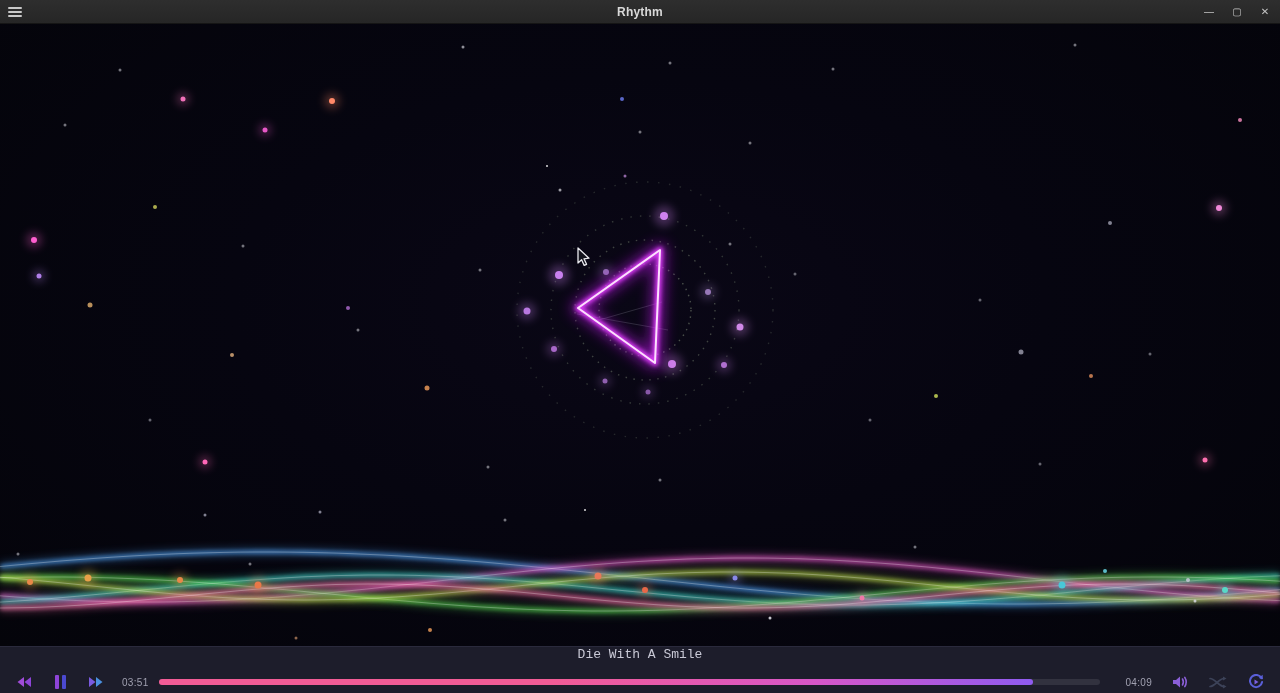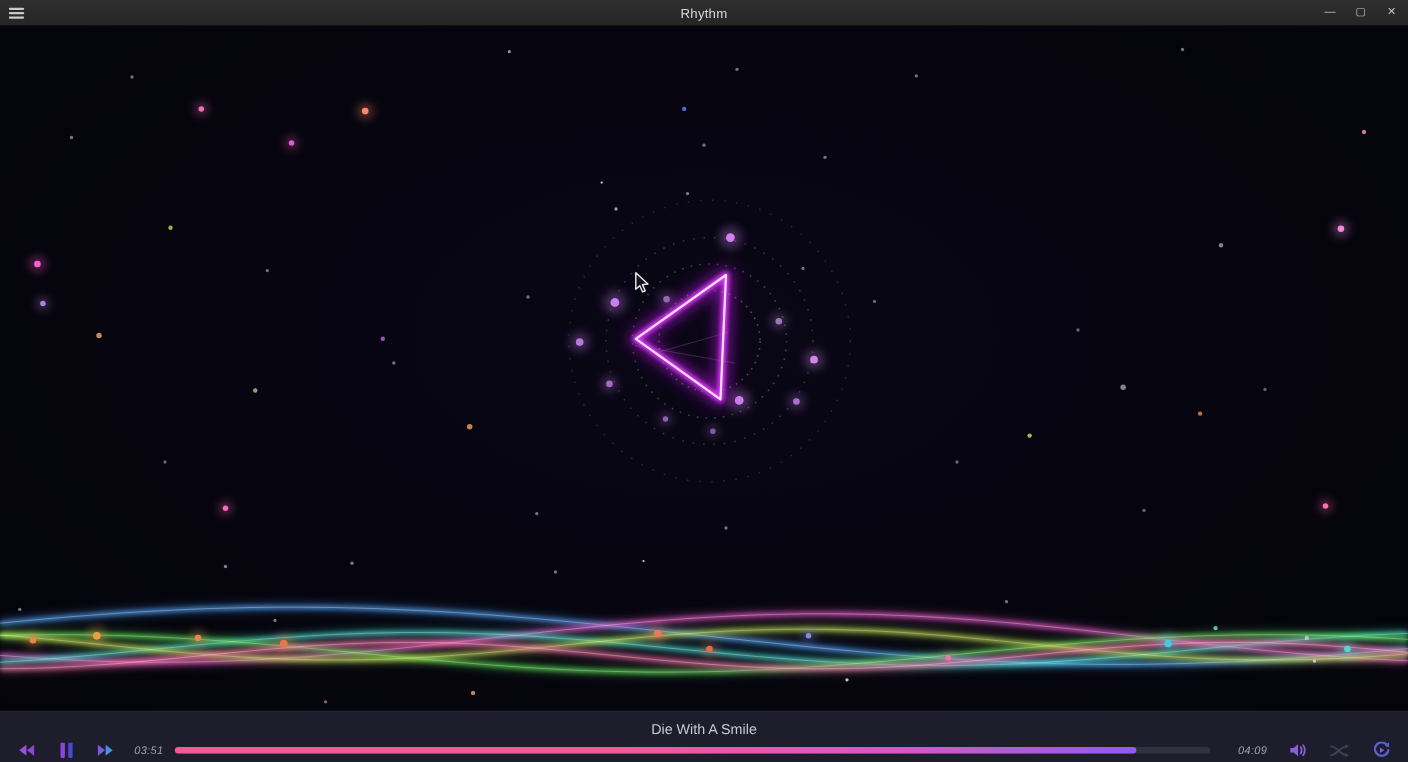--- a/index.html
+++ b/index.html
@@ -10,36 +10,36 @@
   .titlebar {
     position:relative; width:1280px; height:24px;
     background:linear-gradient(#2e2e2e,#262626);
     border-bottom:1px solid #151515;
     display:flex; align-items:center;
   }
   .hamburger { position:absolute; left:8px; top:5px; width:14px; height:14px;
     display:flex; flex-direction:column; justify-content:center; gap:2px; cursor:pointer; }
   .hamburger span { display:block; height:2px; background:#c9c9c9; border-radius:1px; }
   .win-title { position:absolute; left:0; right:0; text-align:center;
-    color:#d9d9d9; font-size:12px; font-weight:normal; letter-spacing:.2px; }
+    color:#d9d9d9; font-size:12px; font-weight:bold; letter-spacing:.2px; }
   .win-buttons { position:absolute; right:8px; top:0; height:24px;
     display:flex; align-items:center; gap:14px; }
   .win-btn { color:#c4c4c4; font-size:10px; width:14px; text-align:center;
     line-height:24px; cursor:pointer; }
 
   
   .visualizer { position:relative; width:1280px; height:622px;
     background:radial-gradient(ellipse 900px 500px at 50% 45%, #0a0716 0%, #060510 45%, #04040a 100%); }
   .visualizer svg { position:absolute; left:0; top:0; }
 
   
   .bottombar { width:1280px; height:47px; background:#1d1d2b; border-top:1px solid #2a2a3c; }
-  .trackrow { height:23px; display:flex; align-items:flex-end; justify-content:center; }
+  .trackrow { height:23px; display:flex; align-items:flex-start; justify-content:center;font-family:Liberation Mono, monospace; }
   .track-title { color:#c9c9d6; font-size:13px; }
-  .controlsrow { height:24px; display:flex; align-items:center; padding:0 14px;font-style:italic; }
+  .controlsrow { height:24px; display:flex; align-items:center; padding:0 14px; }
   .ctl-btn { width:20px; height:16px; display:flex; align-items:center; justify-content:center;
     cursor:pointer; flex:0 0 auto; }
   .ctl-btn + .ctl-btn { margin-left:16px; }
   .time-text { color:#a0a0b0; font-size:10px; flex:0 0 auto; letter-spacing:.3px; }
   .time-elapsed { margin-left:16px; }
   .progress-wrap { flex:1 1 auto; height:6px; margin:0 10px; border-radius:3px;
     background:#32323f; position:relative; cursor:pointer; }
   .progress-fill { position:absolute; left:0; top:0; bottom:0; border-radius:3px; }
   .right-icons { display:flex; align-items:center; flex:0 0 auto; }
   .right-icons .ctl-btn { margin-left:18px; }

